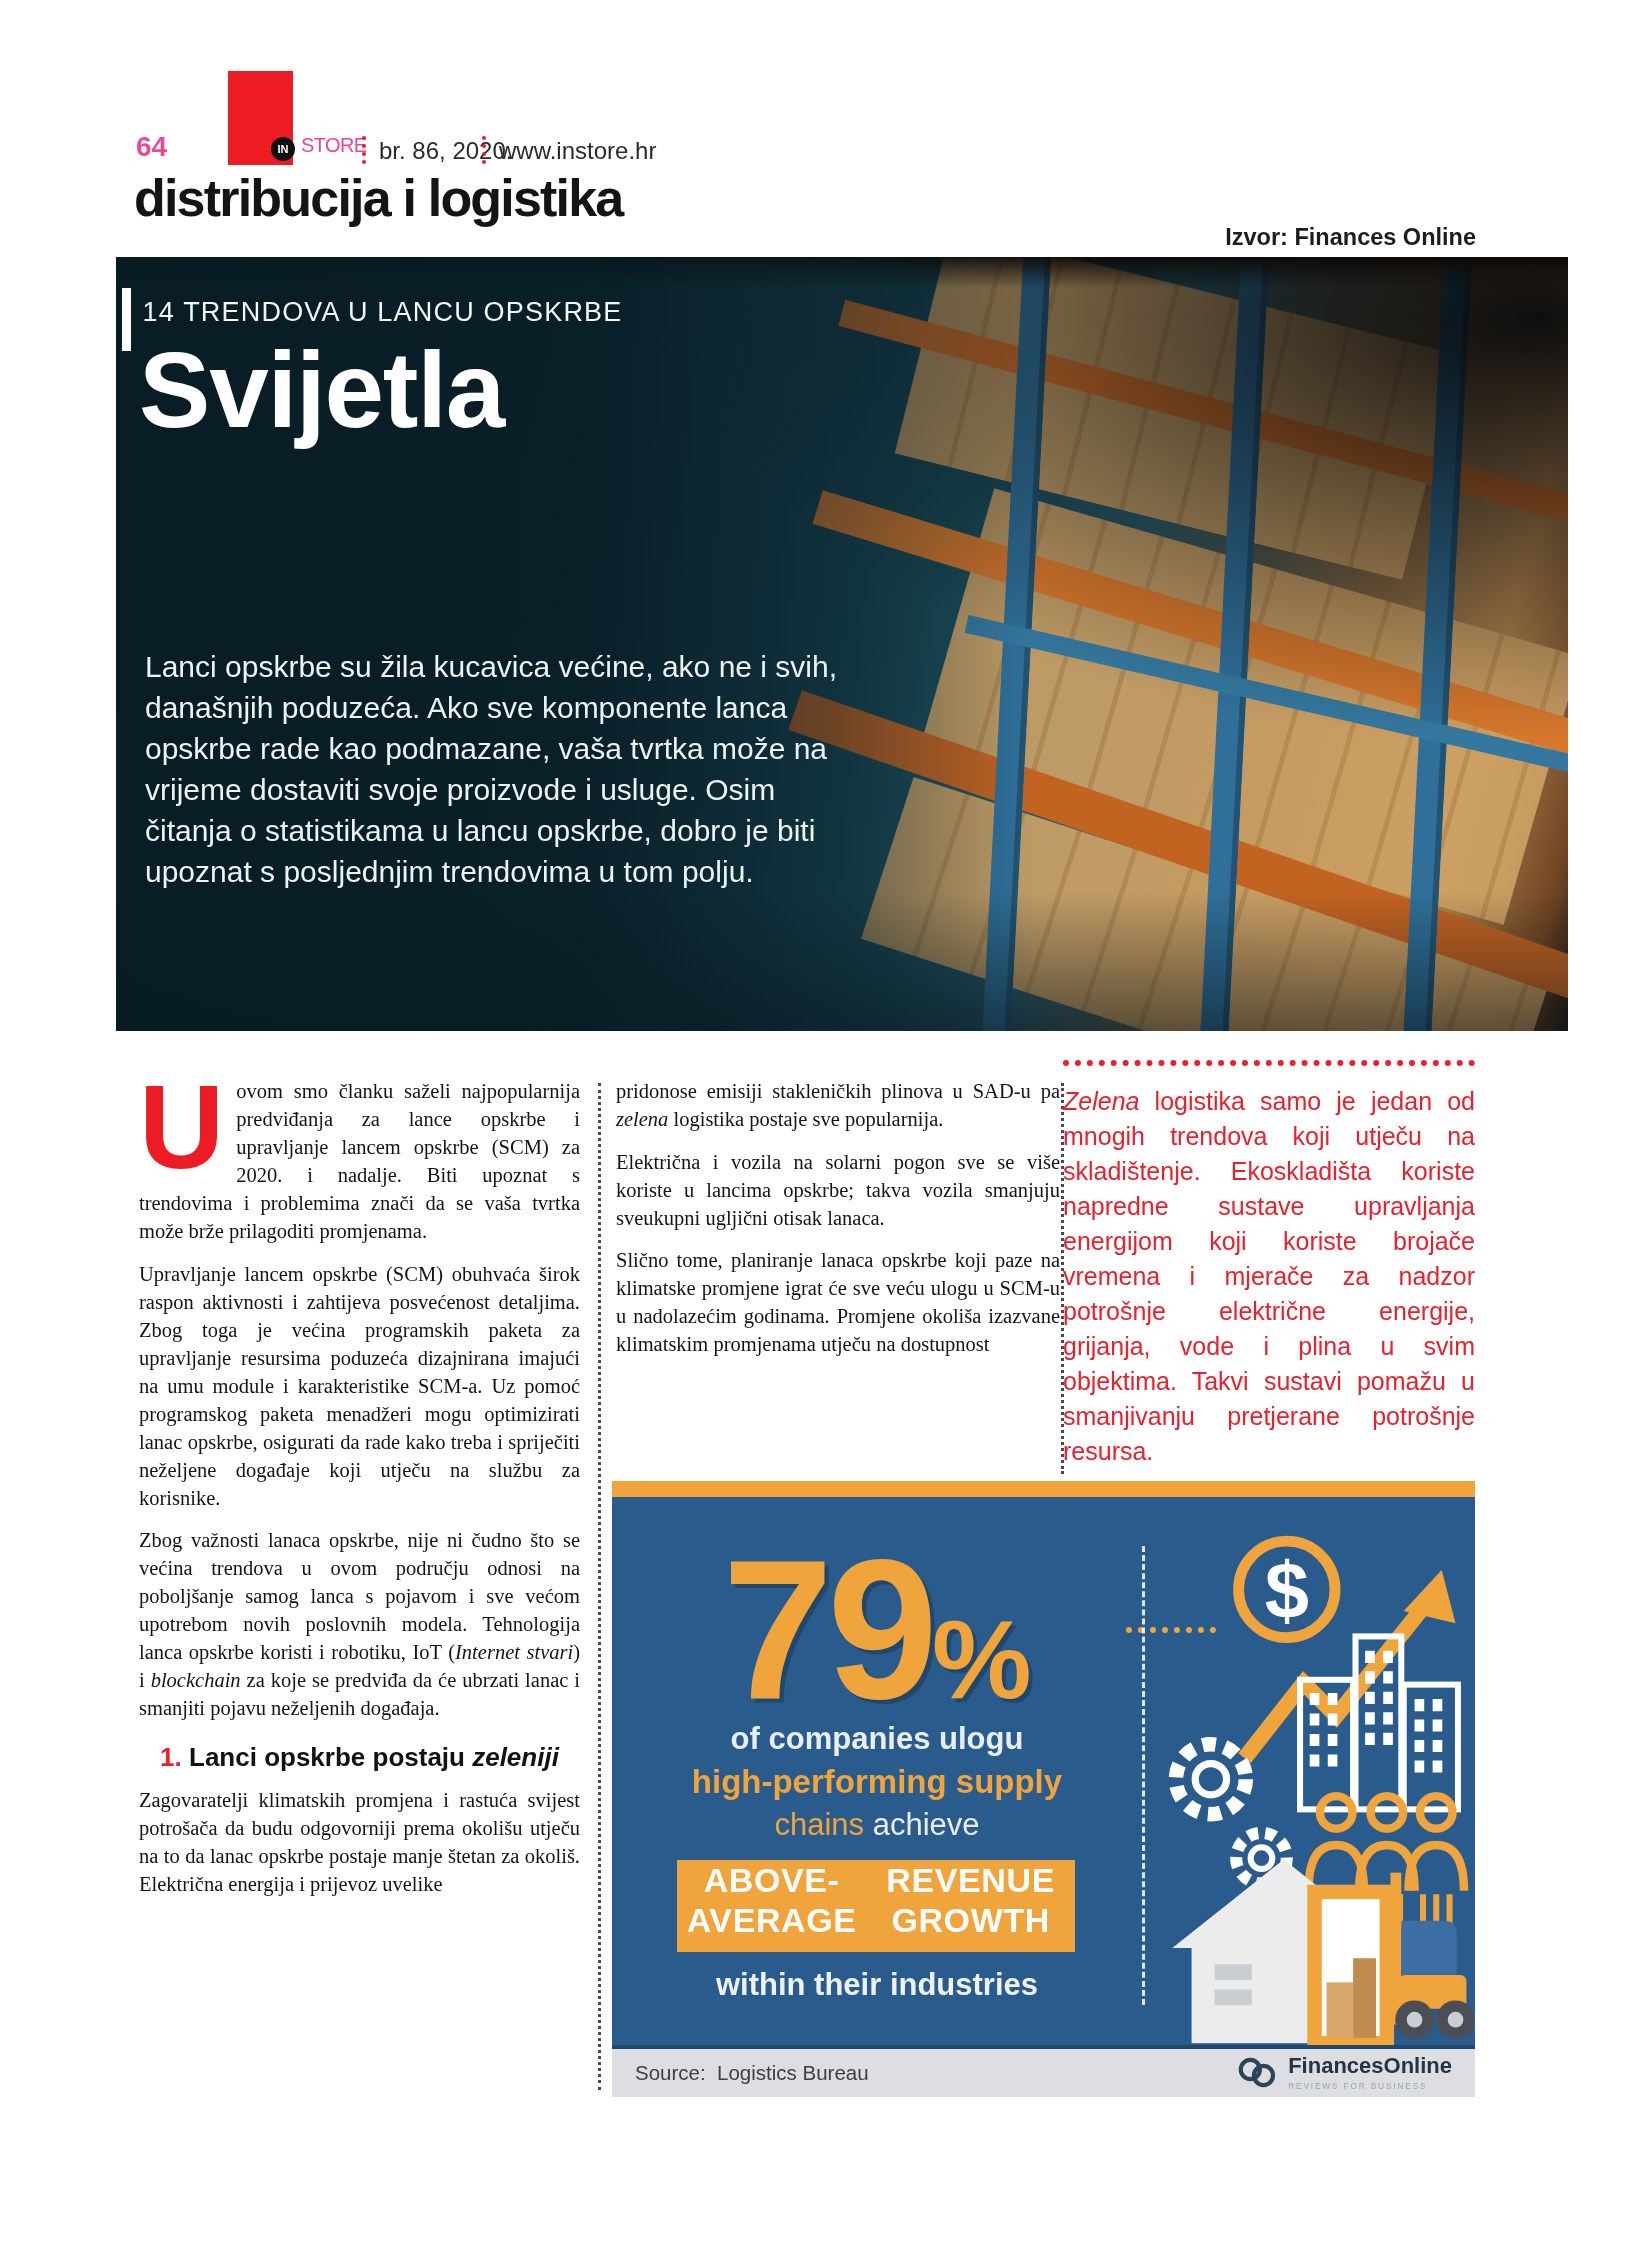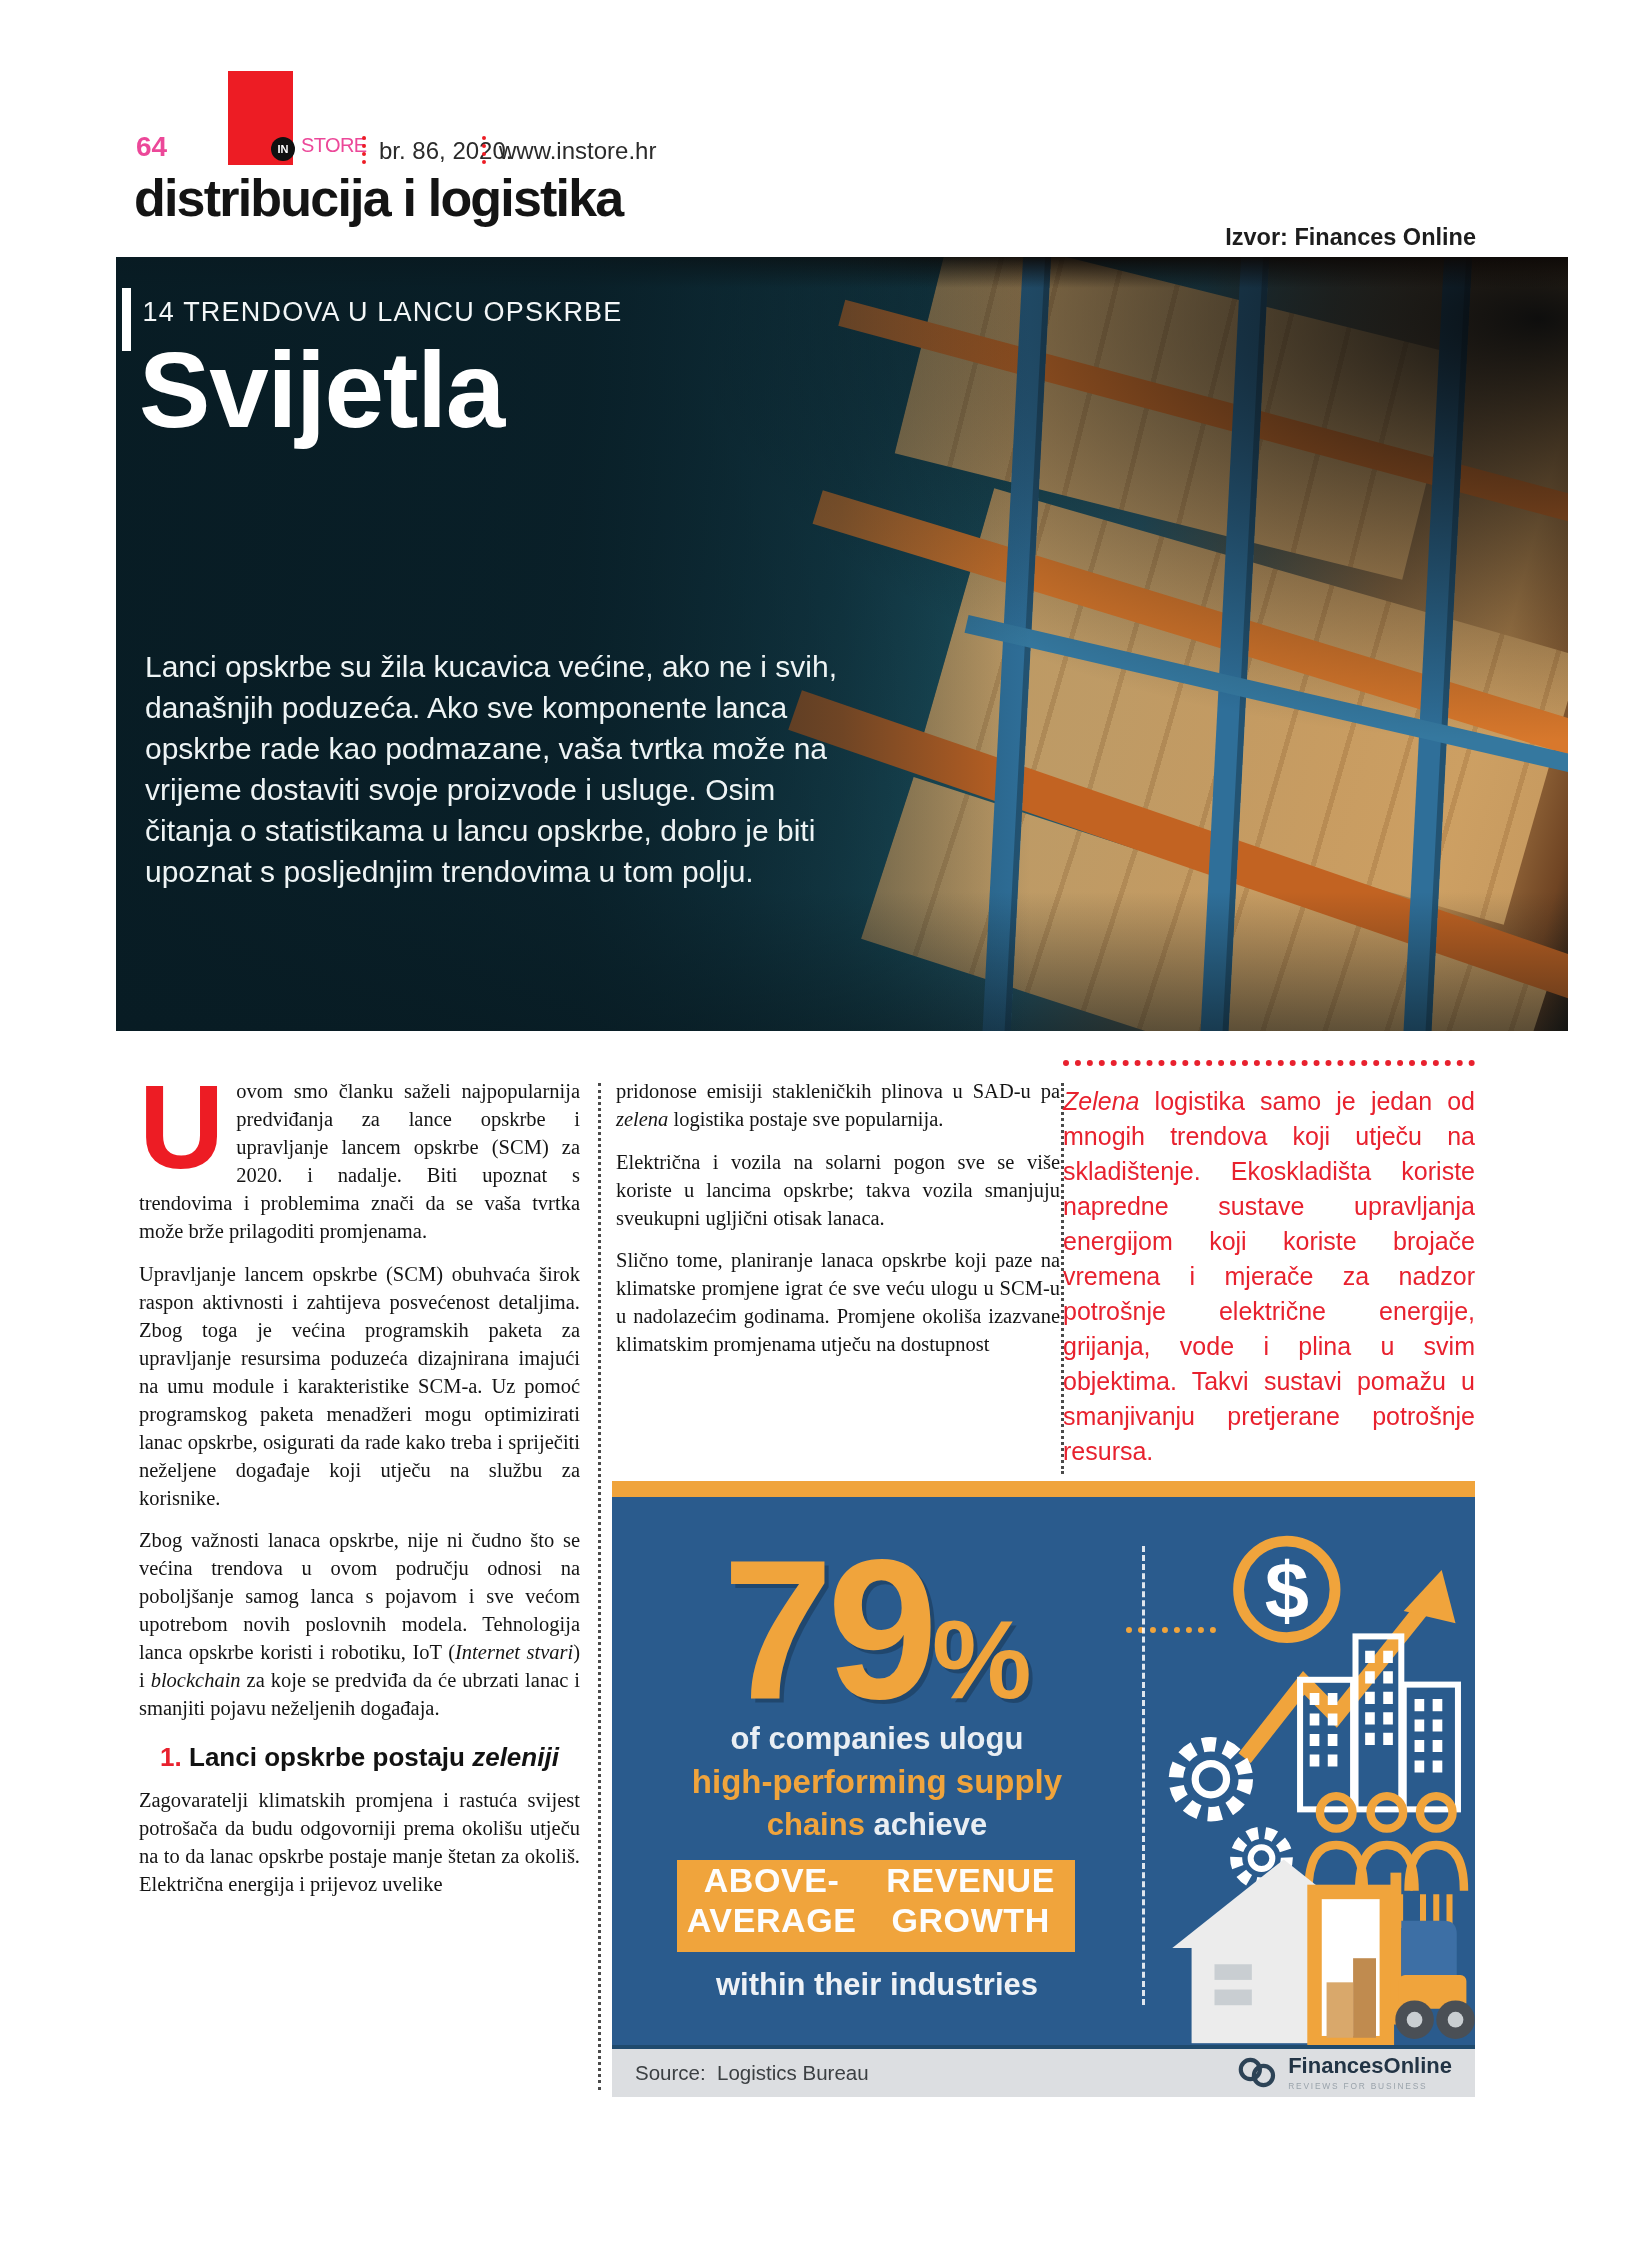--- a/index.html
+++ b/index.html
@@ -70,21 +70,21 @@
   .infographic{position:absolute;left:612px;top:1481px;width:863px;height:616px;background:#2a5b8d;}
   .ig-topbar{position:absolute;left:0;top:0;width:100%;height:15.7px;background:#f0a43c;}
   .ig-stat{position:absolute;left:24px;top:58px;width:482px;text-align:center;color:#f0a43c;font-weight:800;
            text-shadow:4.2px 4.2px 0 rgba(0,0,0,.22);}
   .ig-79{font-size:199px;line-height:181px;letter-spacing:-6px;}
   .ig-pct{font-size:112px;letter-spacing:0;}
   .ig-dots{position:absolute;left:514px;top:146px;width:90px;height:0;border-top:6px dotted #f0a43c;}
   .ig-line{position:absolute;left:12px;width:506px;text-align:center;}
   .ig-line1{top:240px;color:#e9eef3;font-size:31px;font-weight:bold;}
   .ig-line2{top:282px;color:#f0a43c;font-size:33px;font-weight:bold;}
-  .ig-line3{top:326px;font-size:31px;font-weight:bold;color:#e9eef3;}
+  .ig-line3{top:326px;font-size:31px;font-weight:normal;color:#e9eef3;}
   .ig-line3 .oro{color:#f0a43c;}
   .ig-badge{position:absolute;left:65px;top:379px;width:398px;height:92px;background:#f0a43c;
             display:flex;flex-direction:row;align-items:flex-start;justify-content:center;
             color:#fdfdfd;font-size:34px;font-weight:800;line-height:40px;letter-spacing:0.6px;text-align:center;}
   .ig-line4{top:486px;color:#eef2f6;font-size:31px;font-weight:bold;}
   .ig-divider{position:absolute;left:530px;top:65px;height:459px;width:0;border-left:3px dashed rgba(255,255,255,.85);}
   .ig-icons{position:absolute;left:530px;top:18px;width:333px;height:546px;}
   .ig-footer{position:absolute;left:0;bottom:0;width:100%;height:52px;background:#dcdee1;border-top:4.2px solid #1f4a6d;
              display:flex;align-items:center;justify-content:space-between;padding:6px 23px;box-sizing:border-box;}
   .ig-source{font-size:20.5px;color:#3c4043;}

